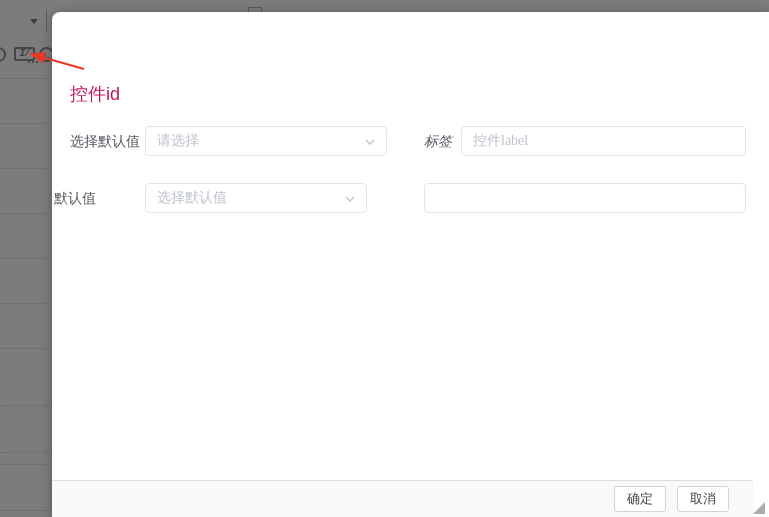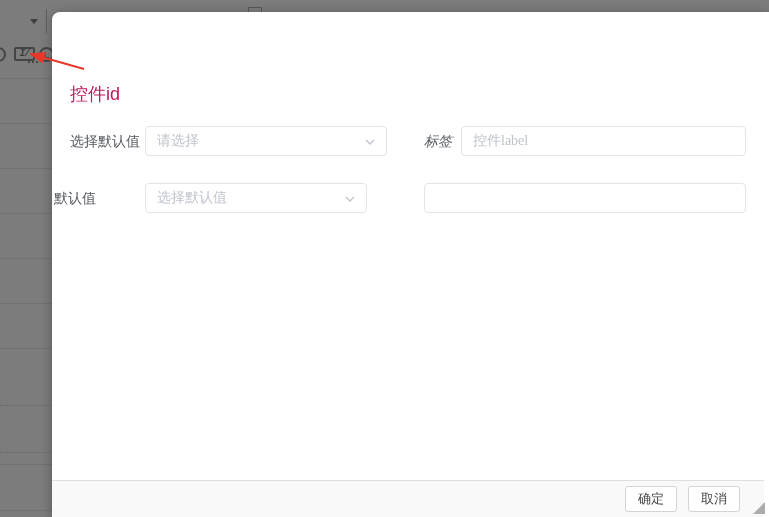--- a/index.html
+++ b/index.html
@@ -53,21 +53,21 @@
   .text-input { padding:0 11px; color:#000000; outline:none;font-family:Liberation Serif, serif; }
   .text-input::placeholder { color:#bfc4cc; opacity:1; }
   .lbl-bind { left:18px; top:114px; }
   .sel-bind { left:93px; top:114px; width:242px; }
   .lbl-tag  { left:372px; top:114px;font-style:italic; }
   .inp-tag  { left:409px; top:114px; width:285px; }
   .lbl-def  { left:2px; top:171px; }
   .sel-def  { left:93px; top:171px; width:222px; }
   .inp-def  { left:372px; top:171px; width:322px; }
 
-  .modal-footer { position:absolute; left:0; right:5px; bottom:0; height:37px;
+  .modal-footer { position:absolute; left:0; right:16px; bottom:0; height:37px;
                   background:#f9f9f9; border-top:1px solid #dedede;
                   display:flex; align-items:center; justify-content:flex-end;
                   gap:11px; padding-right:24px; }
   .btn { height:26px; padding:0 12px; background:#ffffff; border:1px solid #d4d4d4;
          border-radius:3px; font-size:13px; color:#444444; cursor:pointer;
          font-family:inherit; }
   .resize-grip { position:absolute; right:4px; bottom:3px; width:0; height:0;
                  border-left:12px solid transparent; border-bottom:12px solid #acacac; }
 
   

